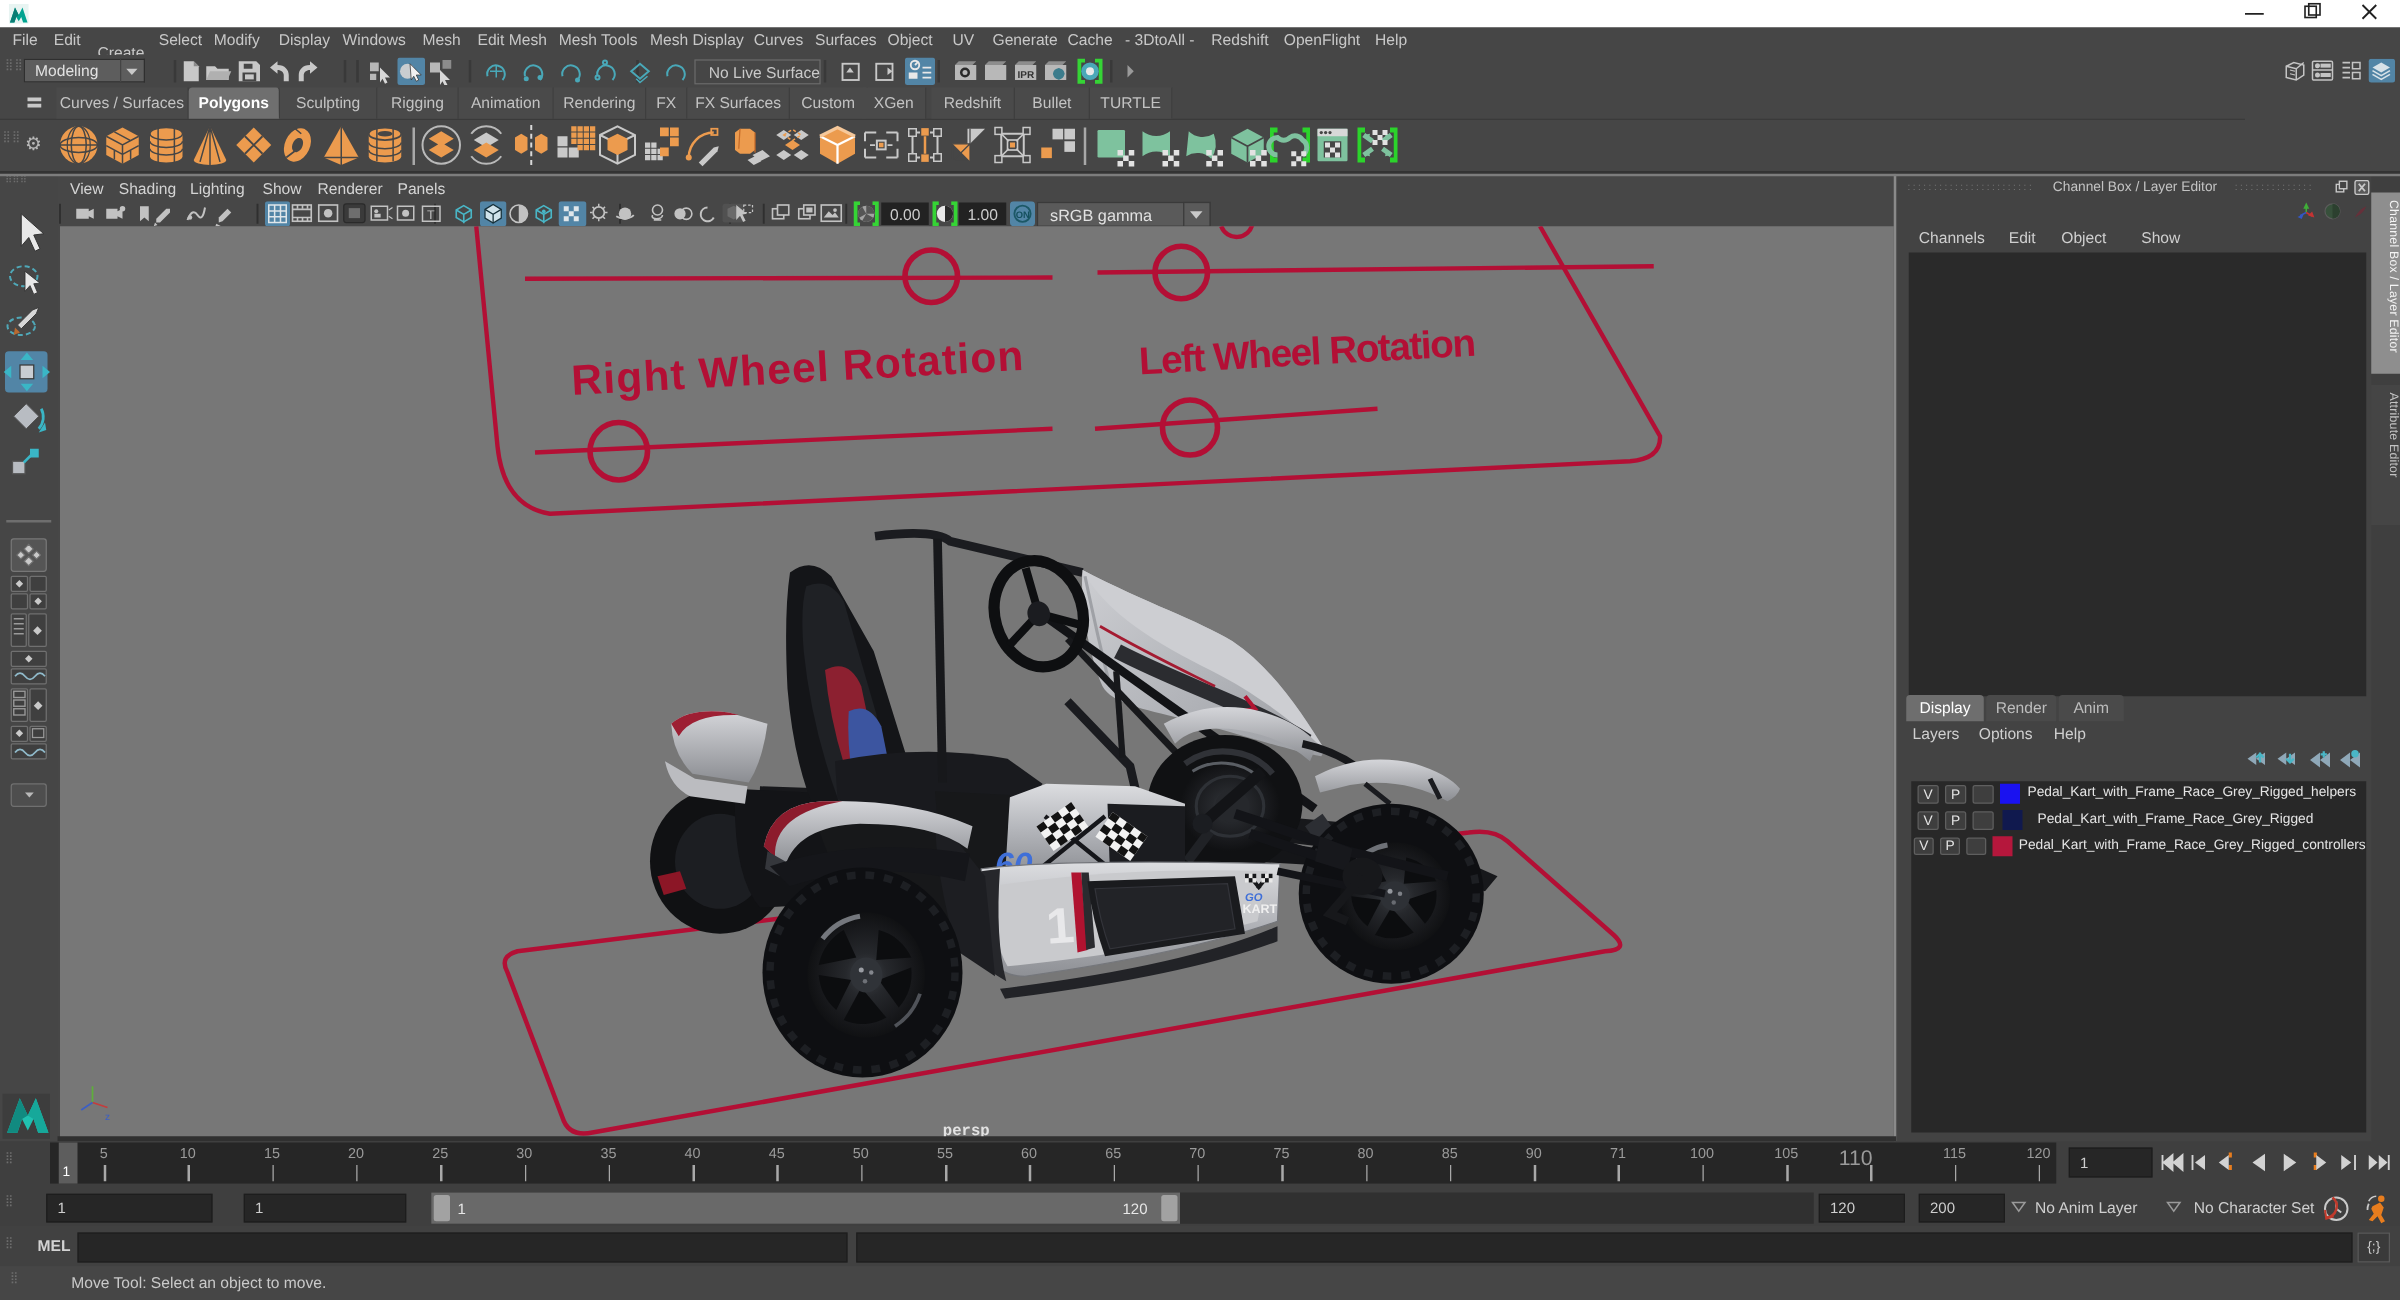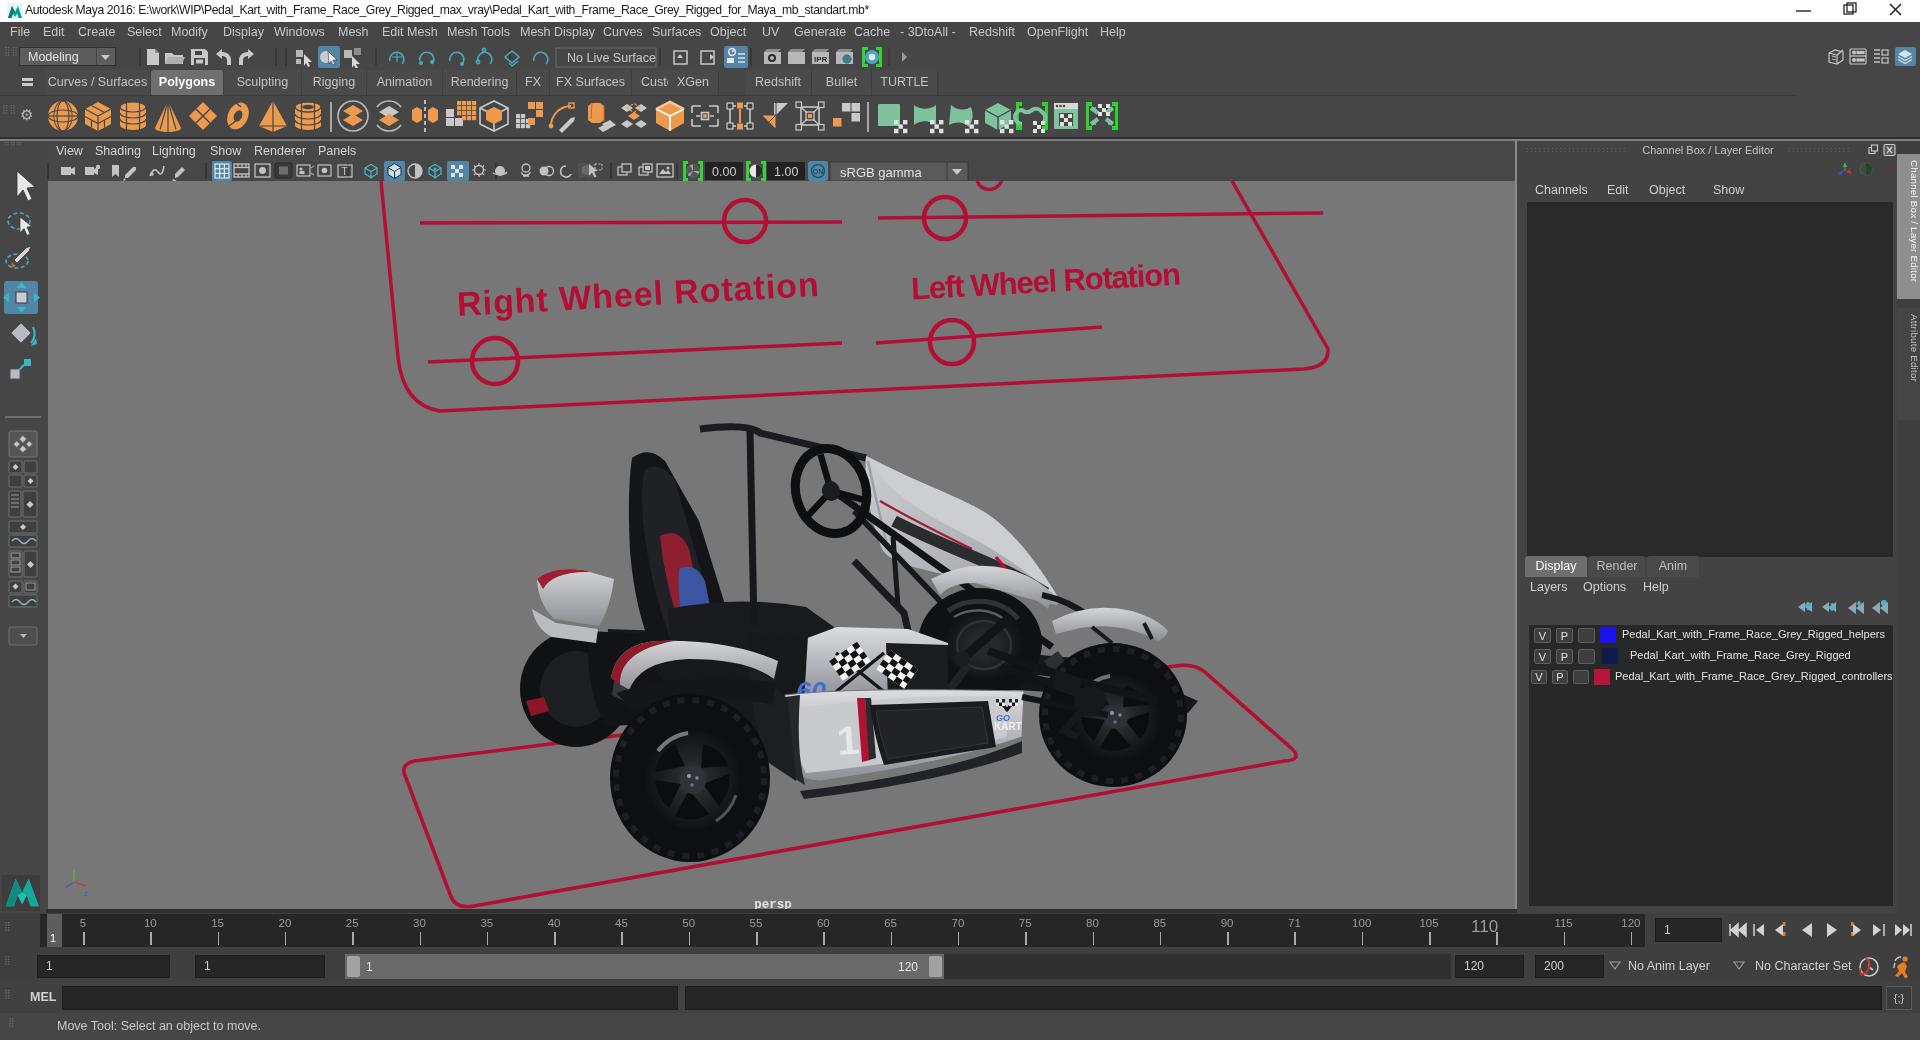--- a/index.html
+++ b/index.html
@@ -43,32 +43,31 @@
 </style>
 </head>
 <body>
 <div id="root">
   <div id="titlebar">
     <svg class="abs" style="left:7px;top:3px" width="16" height="16" viewBox="0 0 16 16">
         <rect width="16" height="16" fill="#e8f4f2"></rect>
         <path d="M1,15 L5,3 L8,9 L11,3 L15,15 L11.5,15 L10,10.5 L8,14 L6,10.5 L4.5,15 Z" fill="#00a390"></path>
         <path d="M1,15 L5,3 L8,9 L6,10.5 L4.5,15Z" fill="#0a7d74"></path>
       </svg>
-    <span class="ttext">Autodesk Maya 2016: E:\work\WIP\Pedal_Kart_with_Frame_Race_Grey_Rigged_max_vray\Pedal_Kart_with_Frame_Race_Grey_Rigged_for_Maya_mb_standart.mb*</span>
     <svg class="abs" style="left:1786px;top:0" width="134" height="22" viewBox="0 0 134 22">
       <line x1="10" y1="11" x2="25" y2="11" stroke="#222" stroke-width="1.4"></line>
       <rect x="58" y="5" width="9" height="9" fill="none" stroke="#222" stroke-width="1.3"></rect>
       <rect x="61" y="3" width="9" height="9" fill="none" stroke="#222" stroke-width="1.3"></rect>
       <path d="M104,4 L115,15 M115,4 L104,15" stroke="#222" stroke-width="1.5"></path>
     </svg>
   </div>
   <div id="menubar">
       <span style="left: 10px;">File</span>
       <span style="left: 43px;">Edit</span>
-      <span style="left: 78px;">Create</span>
+      <span style="left: 78px; margin-top: 10px;">Create</span>
       <span style="left: 127px;">Select</span>
       <span style="left: 171px;">Modify</span>
       <span style="left: 223px;">Display</span>
       <span style="left: 274px;">Windows</span>
       <span style="left: 338px;">Mesh</span>
       <span style="left: 382px;">Edit Mesh</span>
       <span style="left: 447px;">Mesh Tools</span>
       <span style="left: 520px;">Mesh Display</span>
       <span style="left: 603px;">Curves</span>
       <span style="left: 652px;">Surfaces</span>
@@ -248,21 +247,21 @@
   <div id="shelftabs">
       <div class="stab" style="left: 45px; width: 106px;">Curves / Surfaces</div>
       <div class="stab active" style="left: 151px; width: 73px;">Polygons</div>
       <div class="stab" style="left: 224px; width: 78px;">Sculpting</div>
       <div class="stab" style="left: 302px; width: 65px;">Rigging</div>
       <div class="stab" style="left: 367px; width: 76px;">Animation</div>
       <div class="stab" style="left: 443px; width: 74px;">Rendering</div>
       <div class="stab" style="left: 517px; width: 33px;">FX</div>
       <div class="stab" style="left: 550px; width: 82px;">FX Surfaces</div>
       <div class="stab" style="left: 632px; width: 62px;">Custom</div>
-      <div class="stab" style="left: 668px; width: 51px;">XGen</div>
+      <div class="stab" style="left: 690px; width: 51px;">XGen</div>
       <div class="stab" style="left: 745px; width: 67px;">Redshift</div>
       <div class="stab" style="left: 812px; width: 60px;">Bullet</div>
       <div class="stab" style="left: 872px; width: 66px;">TURTLE</div>
     </div>
   <div id="shelf">
     <span class="gripv" style="left:2px;top:8px;font-size:9px;letter-spacing:1px">⣿⣿</span>
     <span style="position:absolute;left:20px;top:10px;color:#b8b8b8;font-size:15px">⚙</span>
     <div class="abs" style="left:22px;top:-18px;width:11px;height:2.5px;background:#c9c9c9"></div>
     <div class="abs" style="left:22px;top:-13px;width:11px;height:2.5px;background:#c9c9c9"></div>
     <svg class="abs" style="left:0;top:0" width="1160" height="41" viewBox="0 0 1160 41">

